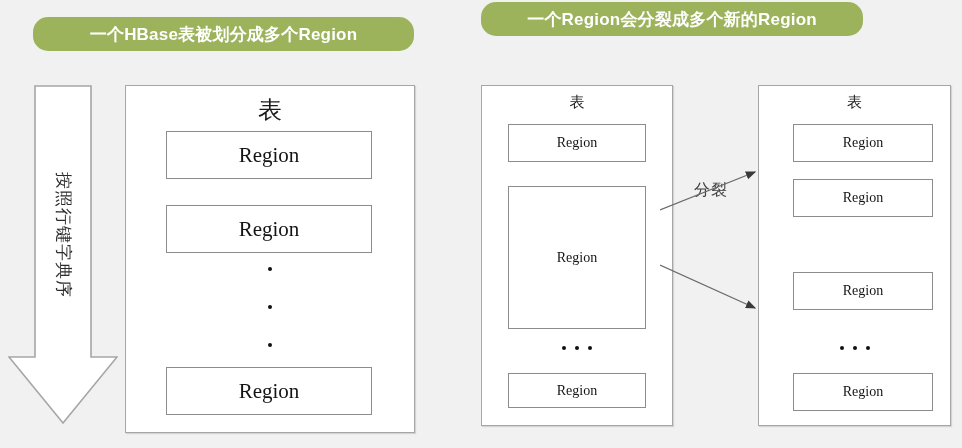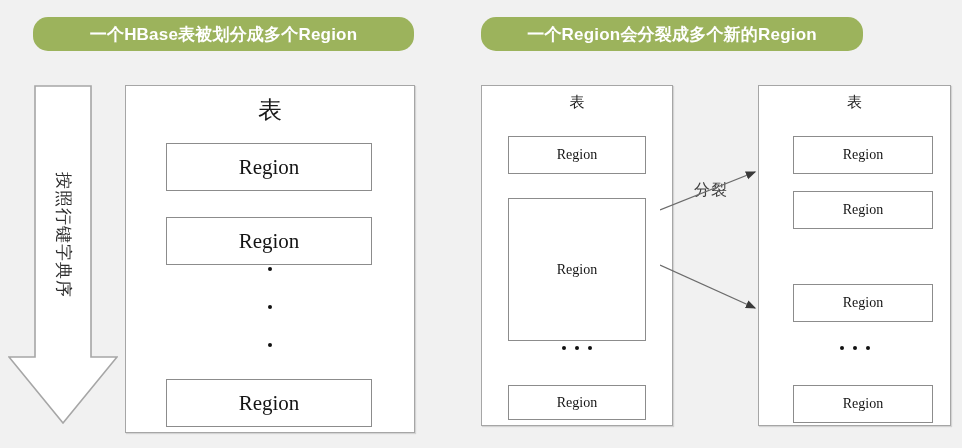--- a/index.html
+++ b/index.html
@@ -32,21 +32,21 @@
     letter-spacing: 0.2px;
     display: flex;
     align-items: center;
     justify-content: center;
     text-align: center;
     box-sizing: border-box;
     white-space: nowrap;
     border-radius: 15px;
   }
   #title-left  { left: 33px;  top: 17px; width: 381px; height: 34px; }
-  #title-right { left: 481px; top: 17px; width: 382px; height: 34px; }
+  #title-right { left: 481px; top: 2px; width: 382px; height: 34px; }
 
   
   .table-panel {
     position: absolute;
     background: #ffffff;
     border: 1px solid #a6a6a6;
     box-sizing: border-box;
     box-shadow: 1px 1px 1px rgba(0,0,0,0.12);
   }
   #table-left   { left: 125px; top: 85px;  width: 290px; height: 348px; }
@@ -68,21 +68,20 @@
   .region-box {
     position: absolute;
     background: #ffffff;
     border: 1px solid #8c8c8c;
     box-sizing: border-box;
     display: flex;
     align-items: center;
     justify-content: center;
     font-family: "Liberation Serif", serif;
     color: #141414;
-    margin-top: 12px;
   }
 
   
   #table-left .region-box { left: 40px; width: 206px; font-size: 21px; }
   #lr-0 { top: 45px;  height: 48px; }
   #lr-1 { top: 119px; height: 48px; }
   #lr-2 { top: 281px; height: 48px; }
 
   
   .dots-vertical {

